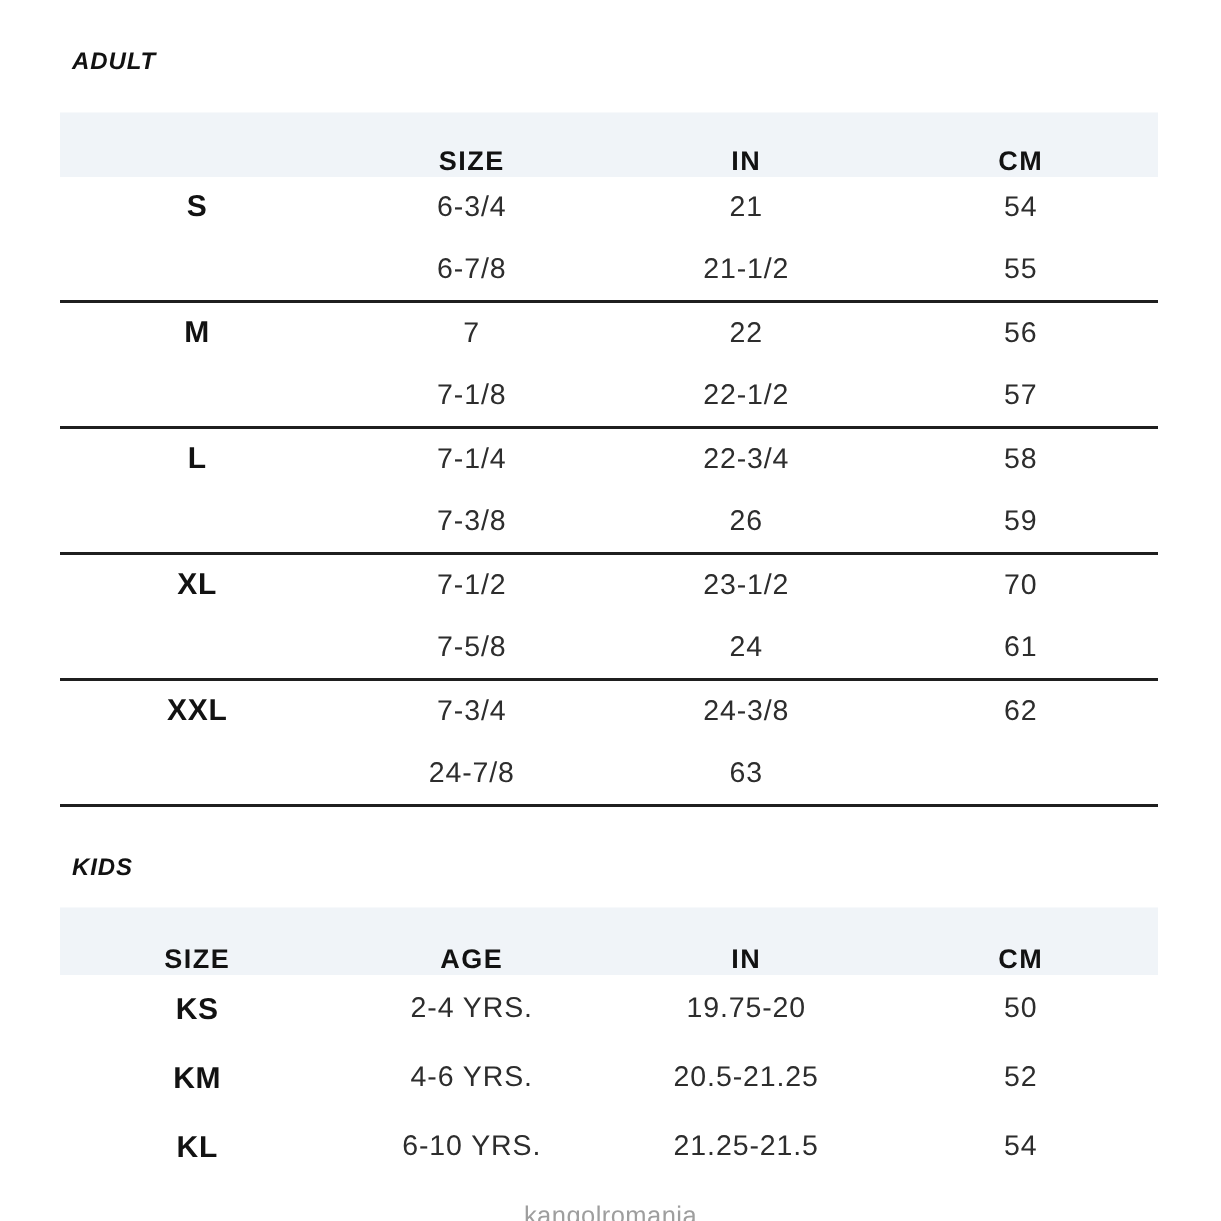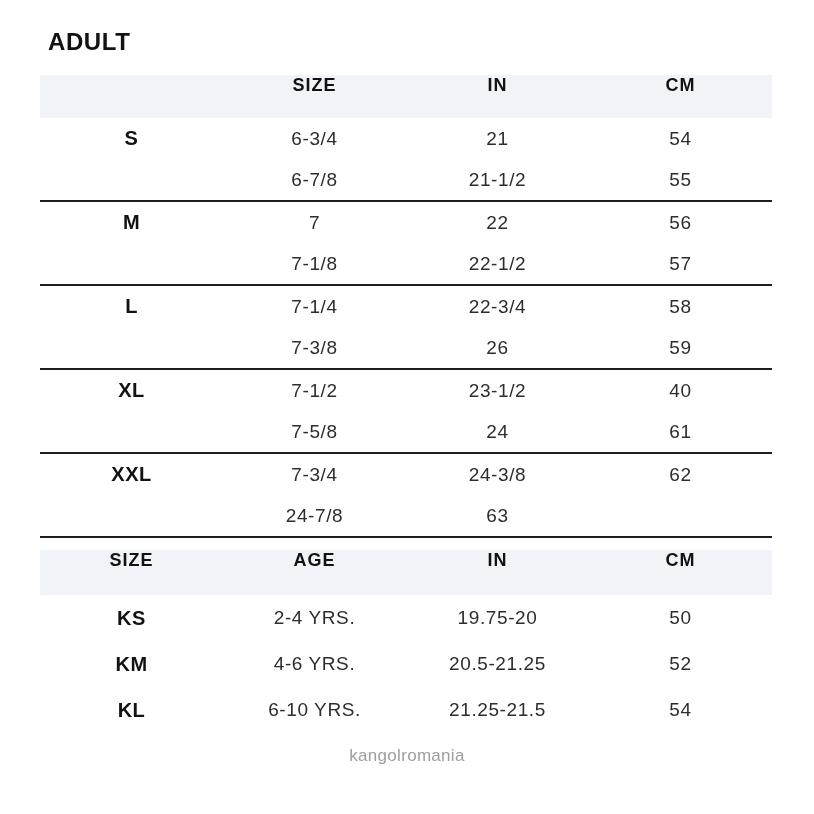--- a/index.html
+++ b/index.html
@@ -19,38 +19,39 @@
     color: var(--text);
   }
   .page {
     position: relative;
     width: 814px;
     height: 814px;
     overflow: hidden;
   }
   .section-title {
     margin: 0 0 0 48px;
-    font-size: 24px;
+    font-size: 16px;
     font-weight: 800;
     letter-spacing: 0.6px;
     line-height: 28px;
     color: var(--text);
+    font-style: italic;
   }
   .section-title.adult { padding-top: 28px; }
   .section-title.kids  { margin-top: 27px; }
 
   .table {
     margin: 19px 42px 0 40px;
     width: 732px;
   }
   .table.kids { margin-top: 12px; }
 
   .thead {
     display: flex;
-    align-items: flex-start;
+    align-items: flex-end;
     background: var(--band);
     height: 43px;
   }
   .table.kids .thead { height: 45px; }
 
   .row {
     display: flex;
     align-items: center;
     height: 41px;
   }
@@ -152,21 +153,21 @@
         <div class="cell value">26</div>
         <div class="cell value">59</div>
       </div>
     </div>
 
     <div class="group">
       <div class="row">
         <div class="cell label">XL</div>
         <div class="cell value">7-1/2</div>
         <div class="cell value">23-1/2</div>
-        <div class="cell value">40</div>
+        <div class="cell value">70</div>
       </div>
       <div class="row">
         <div class="cell label"></div>
         <div class="cell value">7-5/8</div>
         <div class="cell value">24</div>
         <div class="cell value">61</div>
       </div>
     </div>
 
     <div class="group">
@@ -177,20 +178,21 @@
         <div class="cell value">62</div>
       </div>
       <div class="row">
         <div class="cell label"></div>
         <div class="cell value">24-7/8</div>
         <div class="cell value">63</div>
       </div>
     </div>
   </div>
 
+  <h1 class="section-title kids">KIDS</h1>
 
   <div class="table kids">
     <div class="thead">
       <div class="cell h">SIZE</div>
       <div class="cell h">AGE</div>
       <div class="cell h">IN</div>
       <div class="cell h">CM</div>
     </div>
 
     <div class="row">

